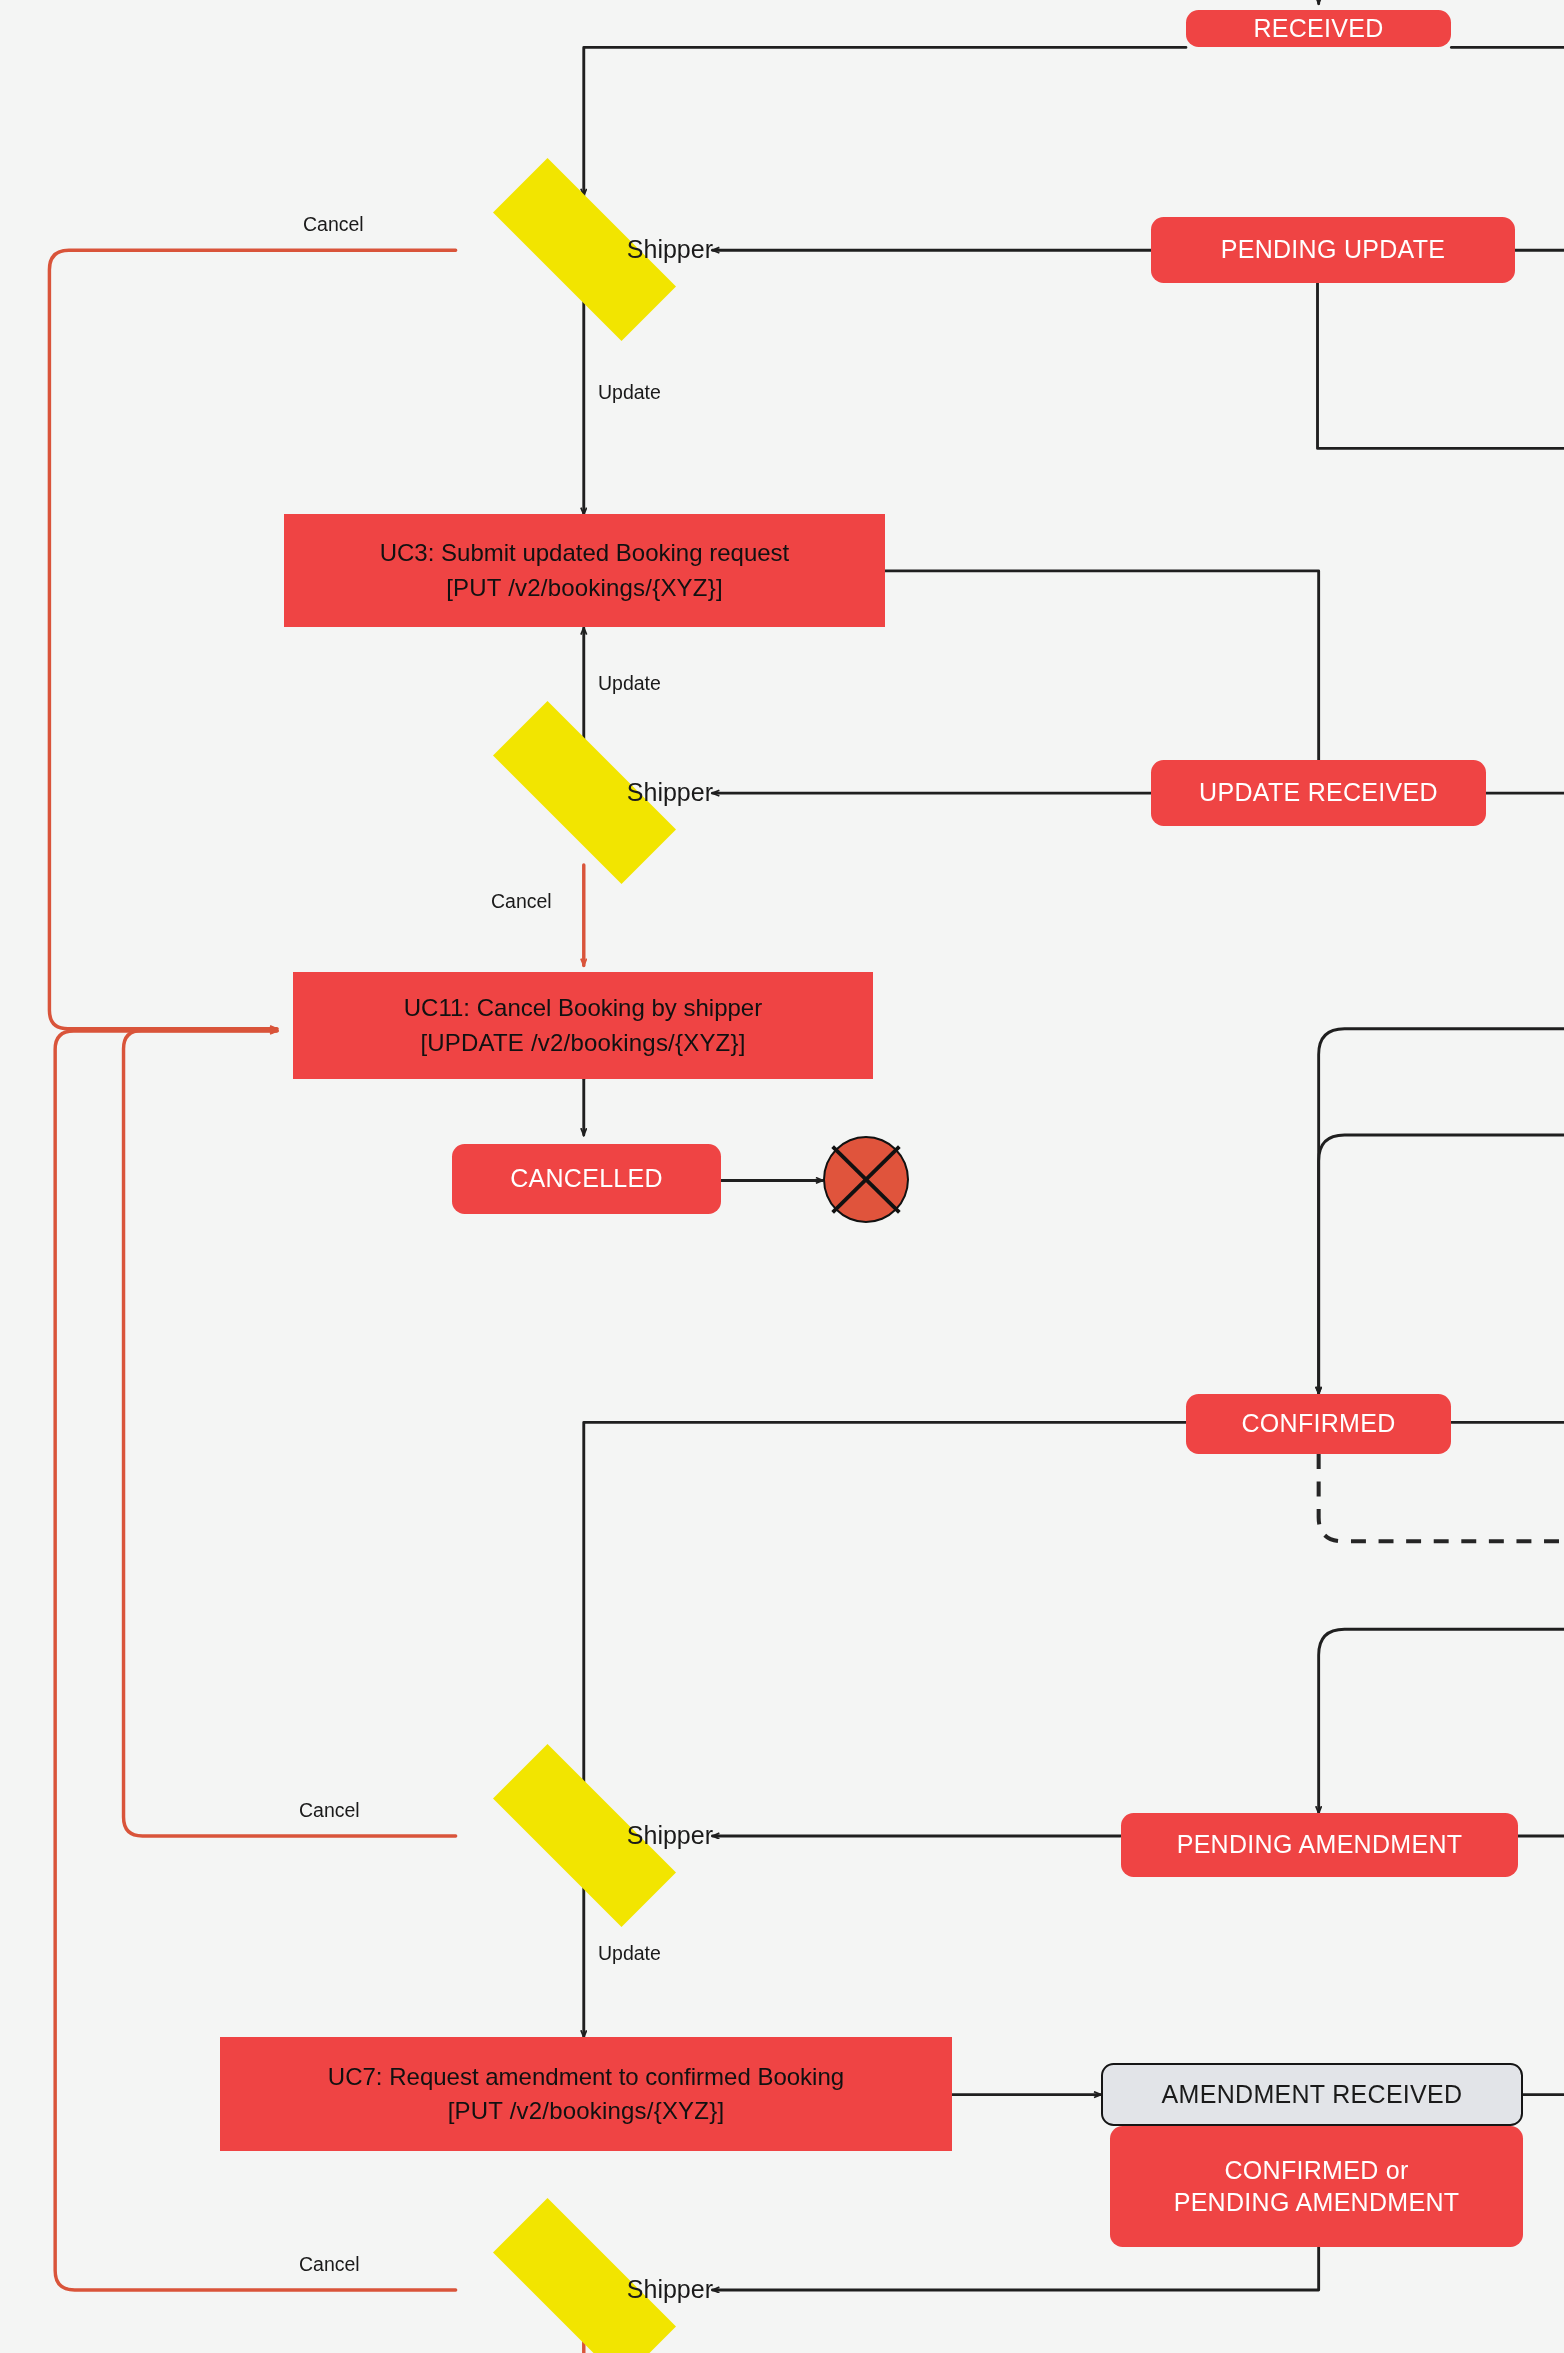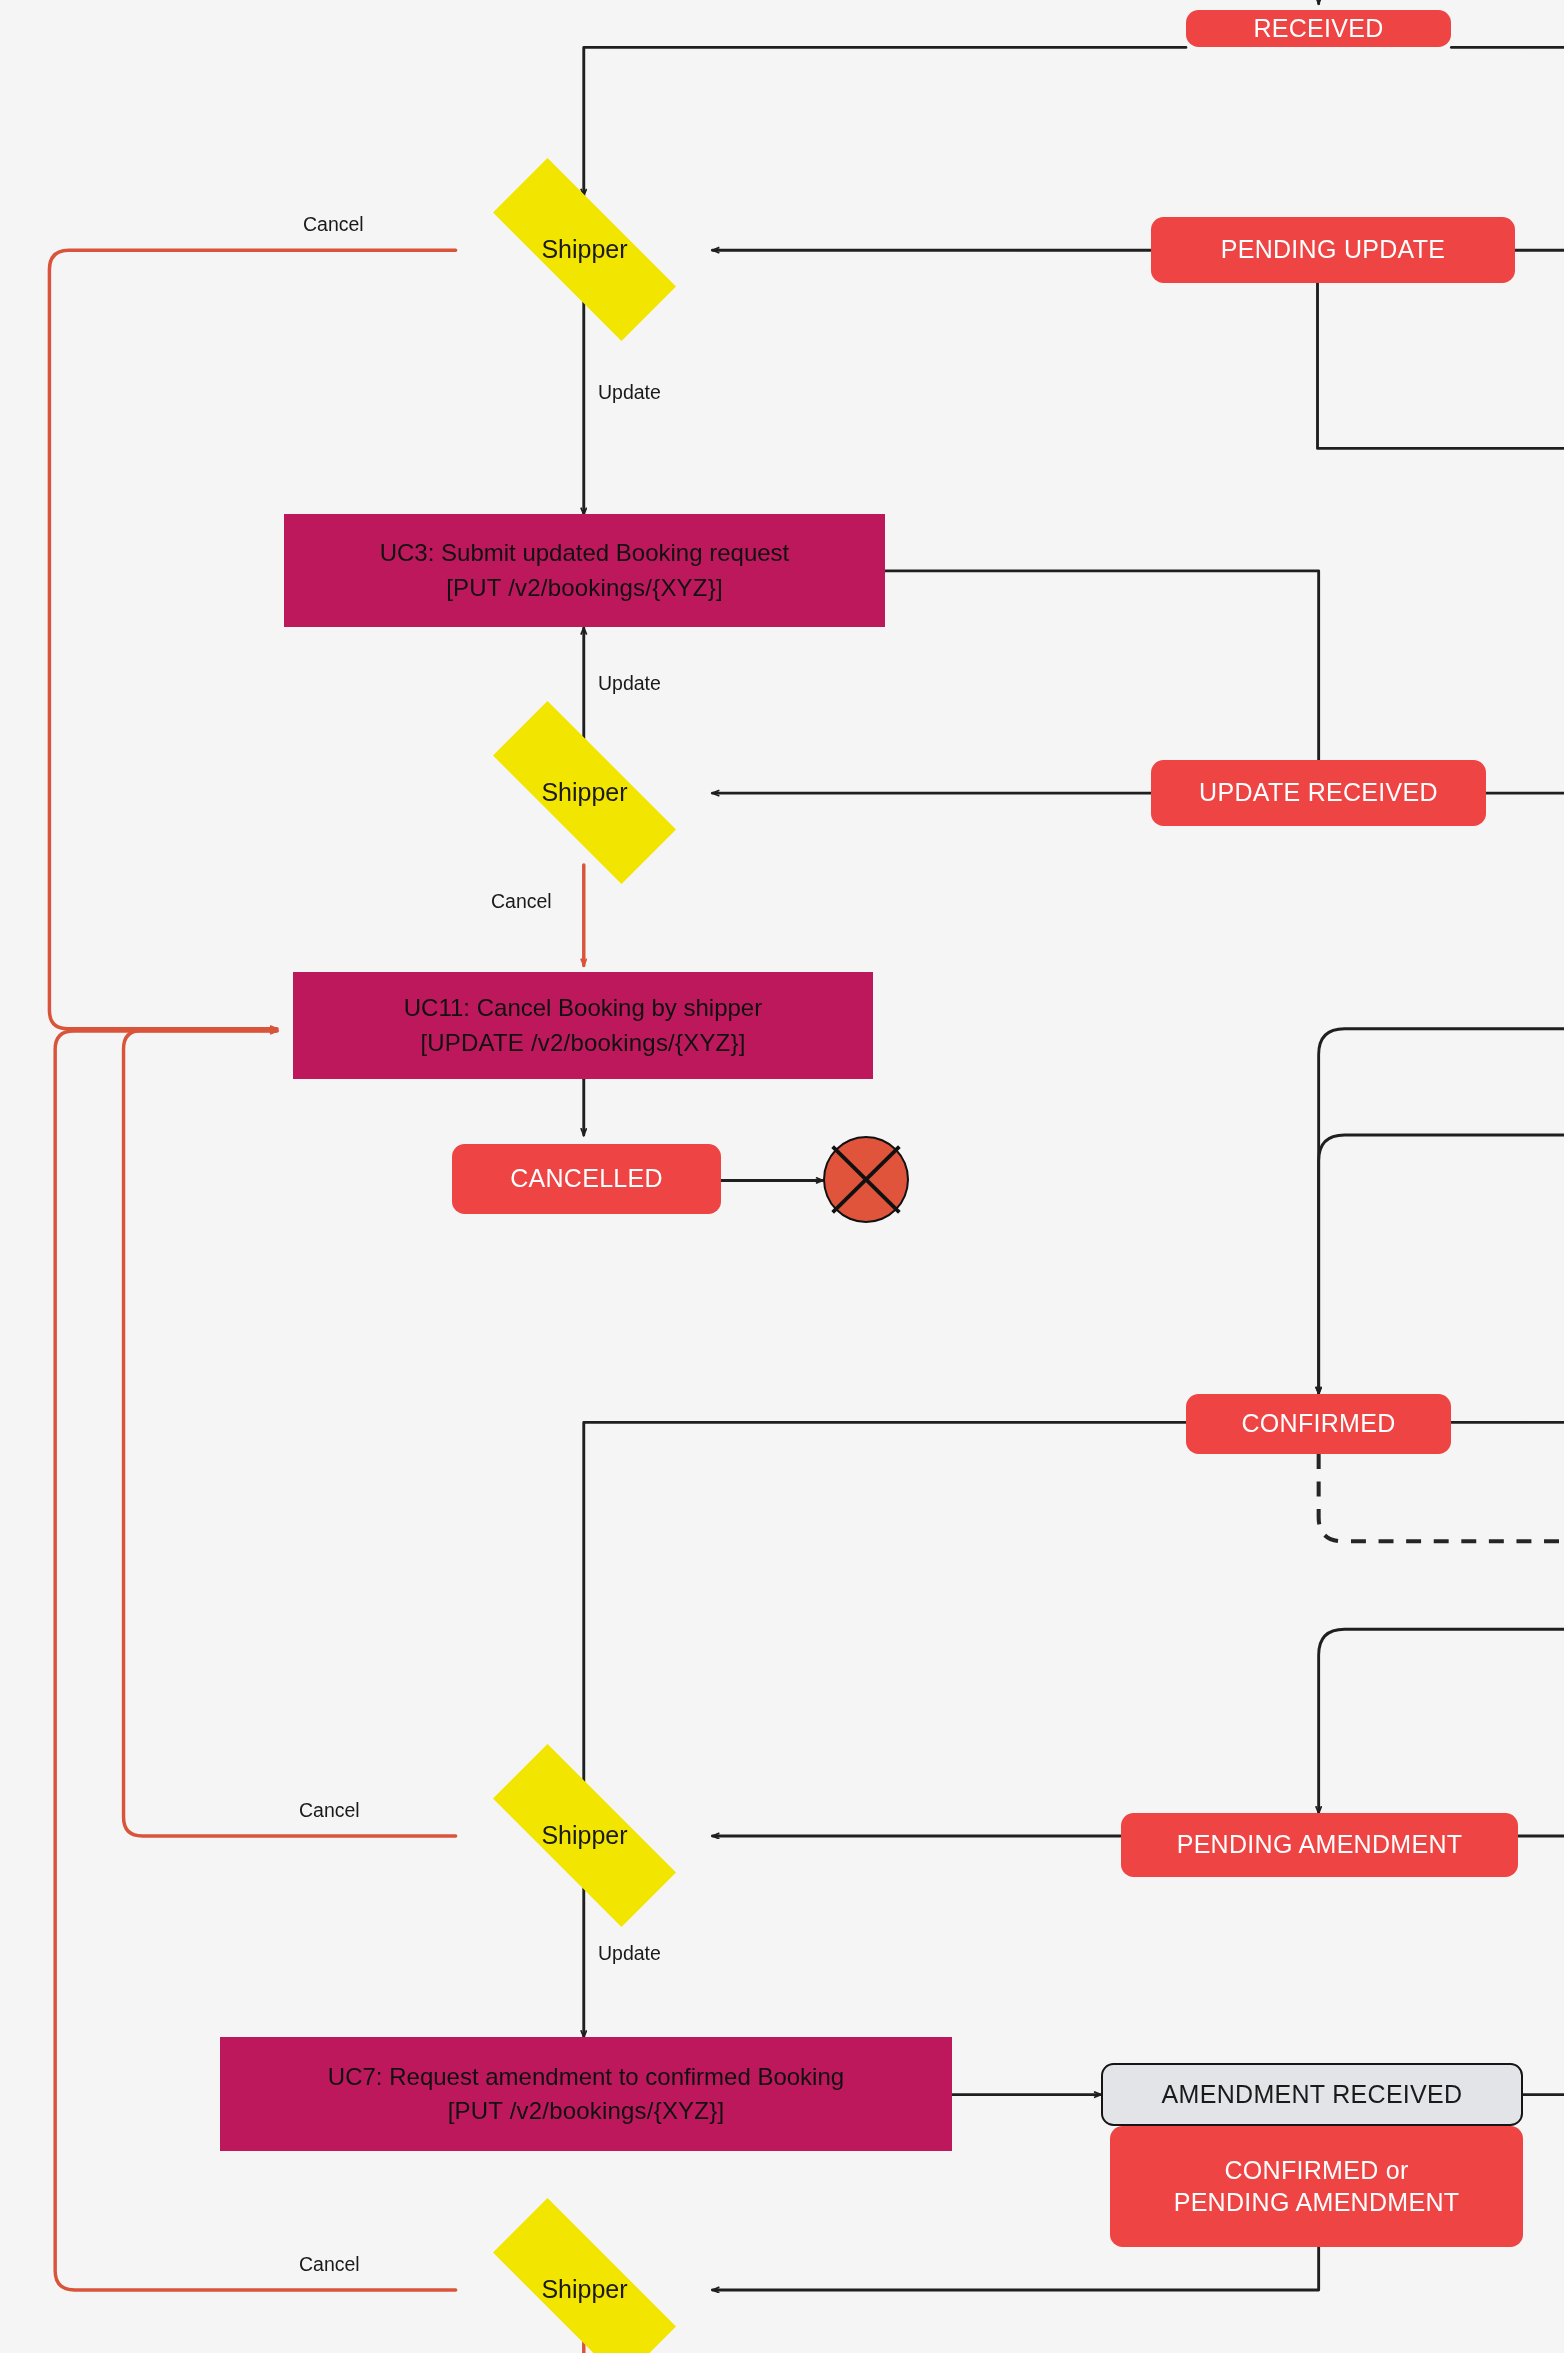--- a/index.html
+++ b/index.html
@@ -46,33 +46,34 @@
     color: #1a1a1a;
     border: 2.9px solid #151515;
     border-radius: 12.6px;
     font-size: 25px;
     letter-spacing: 0.3px;
     line-height: 1.25;
     padding: 16px 15px;
   }
   
   .usecase {
-    background: #be185d;
+    background: #ef4444;
     color: #111111;
     font-size: 24px;
     line-height: 1.42;
     flex-direction: column;
     padding: 5.7px 10.3px;
   }
   .usecase .l2 {
     letter-spacing: 0.2px;
   }
   
   .decision {
     background: transparent;
+    justify-content: flex-end;
   }
   .decision .dia {
     position: absolute;
     left: 0; top: 0;
     width: 100%;
     height: 100%;
     background: #f2e500;
     transform: rotate(45deg) scale(0.7071);
   }
   .decision .dlabel {

